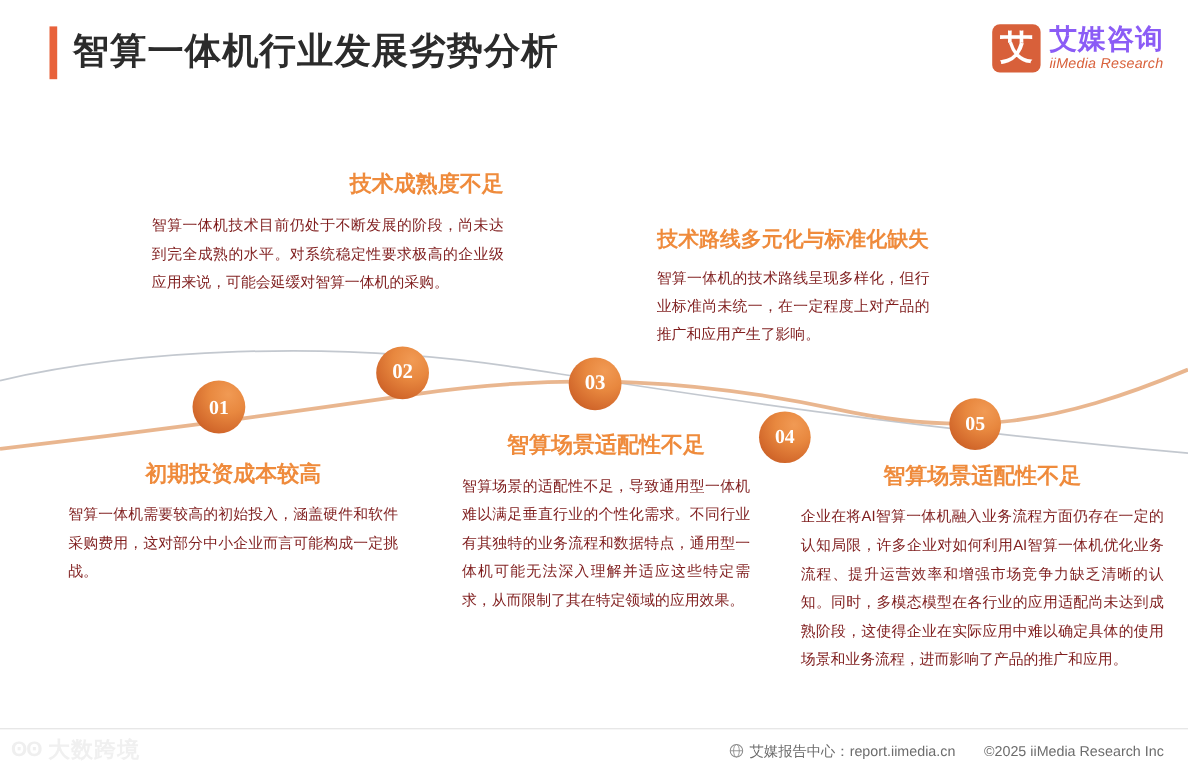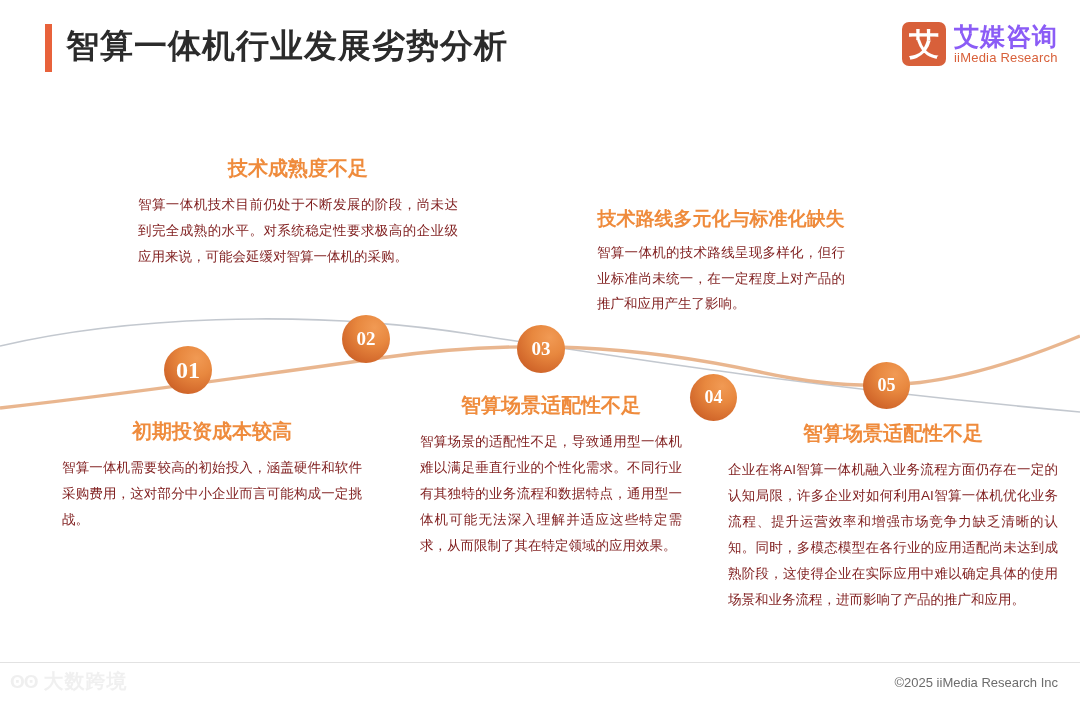--- a/index.html
+++ b/index.html
@@ -81,20 +81,21 @@
     font-weight: bold;
     color: #8b5cf6;
     letter-spacing: 1px;
     line-height: 27px;
   }
   .logo-en {
     font-size: 13px;
     color: #d8603a;
     letter-spacing: 0.2px;
     line-height: 15px;
+    font-style: italic;
   }
 
   
   .waves {
     position: absolute;
     left: 0;
     top: 300px;
     width: 1080px;
     height: 140px;
   }
@@ -124,21 +125,21 @@
     line-height: 1.92;
     text-align: justify;
   }
 
   
   #block-01 { left: 62px; top: 418px; width: 300px; }
   #block-01 .block-title { font-size: 20px; text-align: center; margin-bottom: 10px; }
   #block-01 .block-body { font-size: 13.5px; }
 
   #block-02 { left: 138px; top: 155px; width: 320px; }
-  #block-02 .block-title { font-size: 20px; text-align: center; margin-bottom: 10px; }
+  #block-02 .block-title { font-size: 20px; text-align: right; margin-bottom: 10px; }
   #block-02 .block-body { font-size: 13.5px; }
 
   #block-03 { left: 597px; top: 206px; width: 248px; }
   #block-03 .block-title { font-size: 19px; text-align: center; margin-bottom: 8px; }
   #block-03 .block-body { font-size: 13.5px; }
 
   #block-04 { left: 420px; top: 392px; width: 262px; }
   #block-04 .block-title { font-size: 20px; text-align: center; margin-bottom: 10px; }
   #block-04 .block-body { font-size: 13.5px; }
 
@@ -222,21 +223,21 @@
         <div class="logo-en">iiMedia Research</div>
       </div>
     </div>
   </div>
 
   <svg class="waves" viewBox="0 0 1080 140" preserveAspectRatio="none">
     <path d="M0 46 C 120 18, 300 8, 470 34 C 640 60, 800 86, 1080 112" fill="none" stroke="#b8bec7" stroke-width="1.6" opacity="0.85"></path>
     <path d="M0 108 C 140 92, 240 78, 380 58 C 520 38, 640 46, 760 72 C 880 98, 960 86, 1080 36" fill="none" stroke="#e8b289" stroke-width="3.4" opacity="0.95"></path>
   </svg>
 
-  <div class="step-circle" id="circle-01" style="left:164px; top:346px; width:48px; height:48px; font-size:24px;">01</div>
+  <div class="step-circle" id="circle-01" style="left:175px; top:346px; width:48px; height:48px; font-size:18px;">01</div>
   <div class="step-circle" id="circle-02" style="left:342px; top:315px; width:48px; height:48px; font-size:19px;">02</div>
   <div class="step-circle" id="circle-03" style="left:517px; top:325px; width:48px; height:48px; font-size:19px;">03</div>
   <div class="step-circle" id="circle-04" style="left:690px; top:374px; width:47px; height:47px; font-size:18px;">04</div>
   <div class="step-circle" id="circle-05" style="left:863px; top:362px; width:47px; height:47px; font-size:18px;">05</div>
 
   <div class="block" id="block-01">
     <div class="block-title">初期投资成本较高</div>
     <div class="block-body">智算一体机需要较高的初始投入，涵盖硬件和软件采购费用，这对部分中小企业而言可能构成一定挑战。</div>
   </div>
 
@@ -255,20 +256,30 @@
     <div class="block-body">智算一体机的技术路线呈现多样化，但行业标准尚未统一，在一定程度上对产品的推广和应用产生了影响。</div>
   </div>
 
   <div class="block" id="block-05">
     <div class="block-title">智算场景适配性不足</div>
     <div class="block-body">企业在将AI智算一体机融入业务流程方面仍存在一定的认知局限，许多企业对如何利用AI智算一体机优化业务流程、提升运营效率和增强市场竞争力缺乏清晰的认知。同时，多模态模型在各行业的应用适配尚未达到成熟阶段，这使得企业在实际应用中难以确定具体的使用场景和业务流程，进而影响了产品的推广和应用。</div>
   </div>
 
   <div class="footer-divider"></div>
   <div class="footer">
+    <div class="footer-report">
+      <span class="globe-icon">
+        <svg width="13" height="13" viewBox="0 0 16 16">
+          <circle cx="8" cy="8" r="7" fill="none" stroke="#8d8d8d" stroke-width="1.2"></circle>
+          <ellipse cx="8" cy="8" rx="3.2" ry="7" fill="none" stroke="#8d8d8d" stroke-width="1"></ellipse>
+          <line x1="1" y1="8" x2="15" y2="8" stroke="#8d8d8d" stroke-width="1"></line>
+        </svg>
+      </span>
+      <span>艾媒报告中心：report.iimedia.cn</span>
+    </div>
     <div class="footer-copy">©2025  iiMedia Research Inc</div>
   </div>
 
   <div class="watermark">
     <span class="watermark-mark">ʘʘ</span>
     <span class="watermark-text">大数跨境</span>
   </div>
 
 </div>
 

